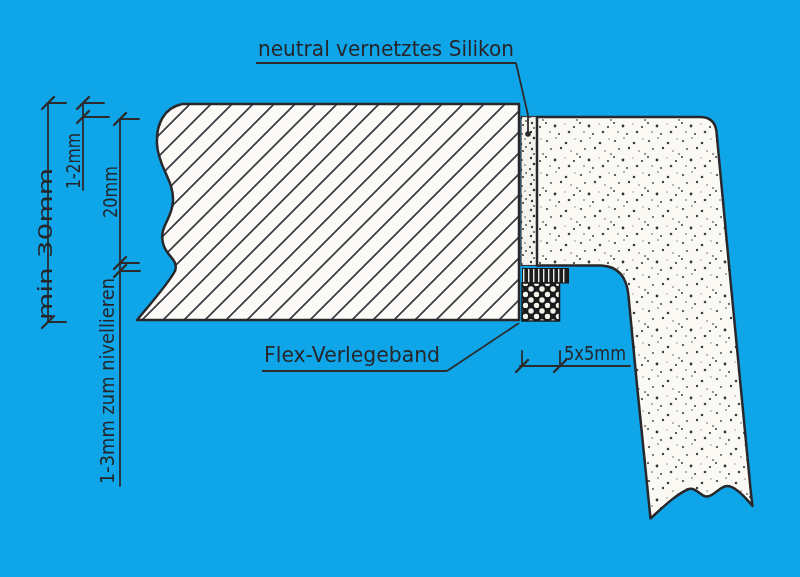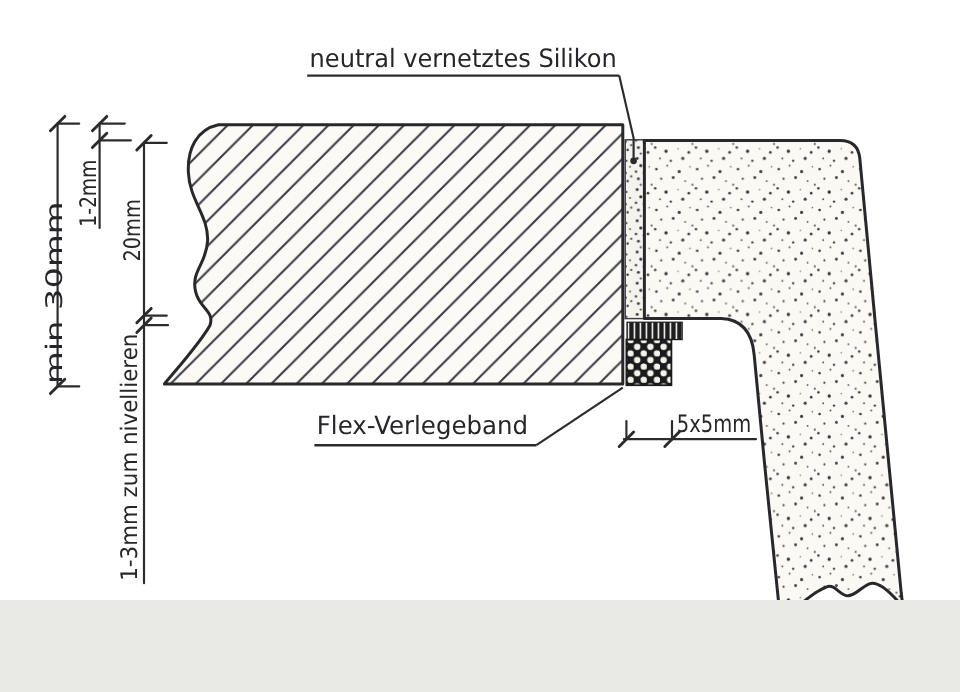--- a/index.html
+++ b/index.html
@@ -1,19 +1,19 @@
 <!DOCTYPE html>
 <html><head>
 <meta charset="utf-8">
 <style>
   html,body{margin:0;padding:0;background:#e9e9e6;}
   .stage{
     position:relative;
-    width:800px;height:500px;
-    background:#ffffff;
+    width:800px;height:577px;
+    background:#0ea5e9;
     overflow:hidden;
     font-family:"DejaVu Sans", sans-serif;
   }
   .stage svg{position:absolute;inset:0;display:block;}
   svg text{
     font-family:"DejaVu Sans","Liberation Sans",sans-serif;
     fill:#26262a;
   }
   .label-text{font-size:21px;}
   .dim-text{font-size:19px;}

